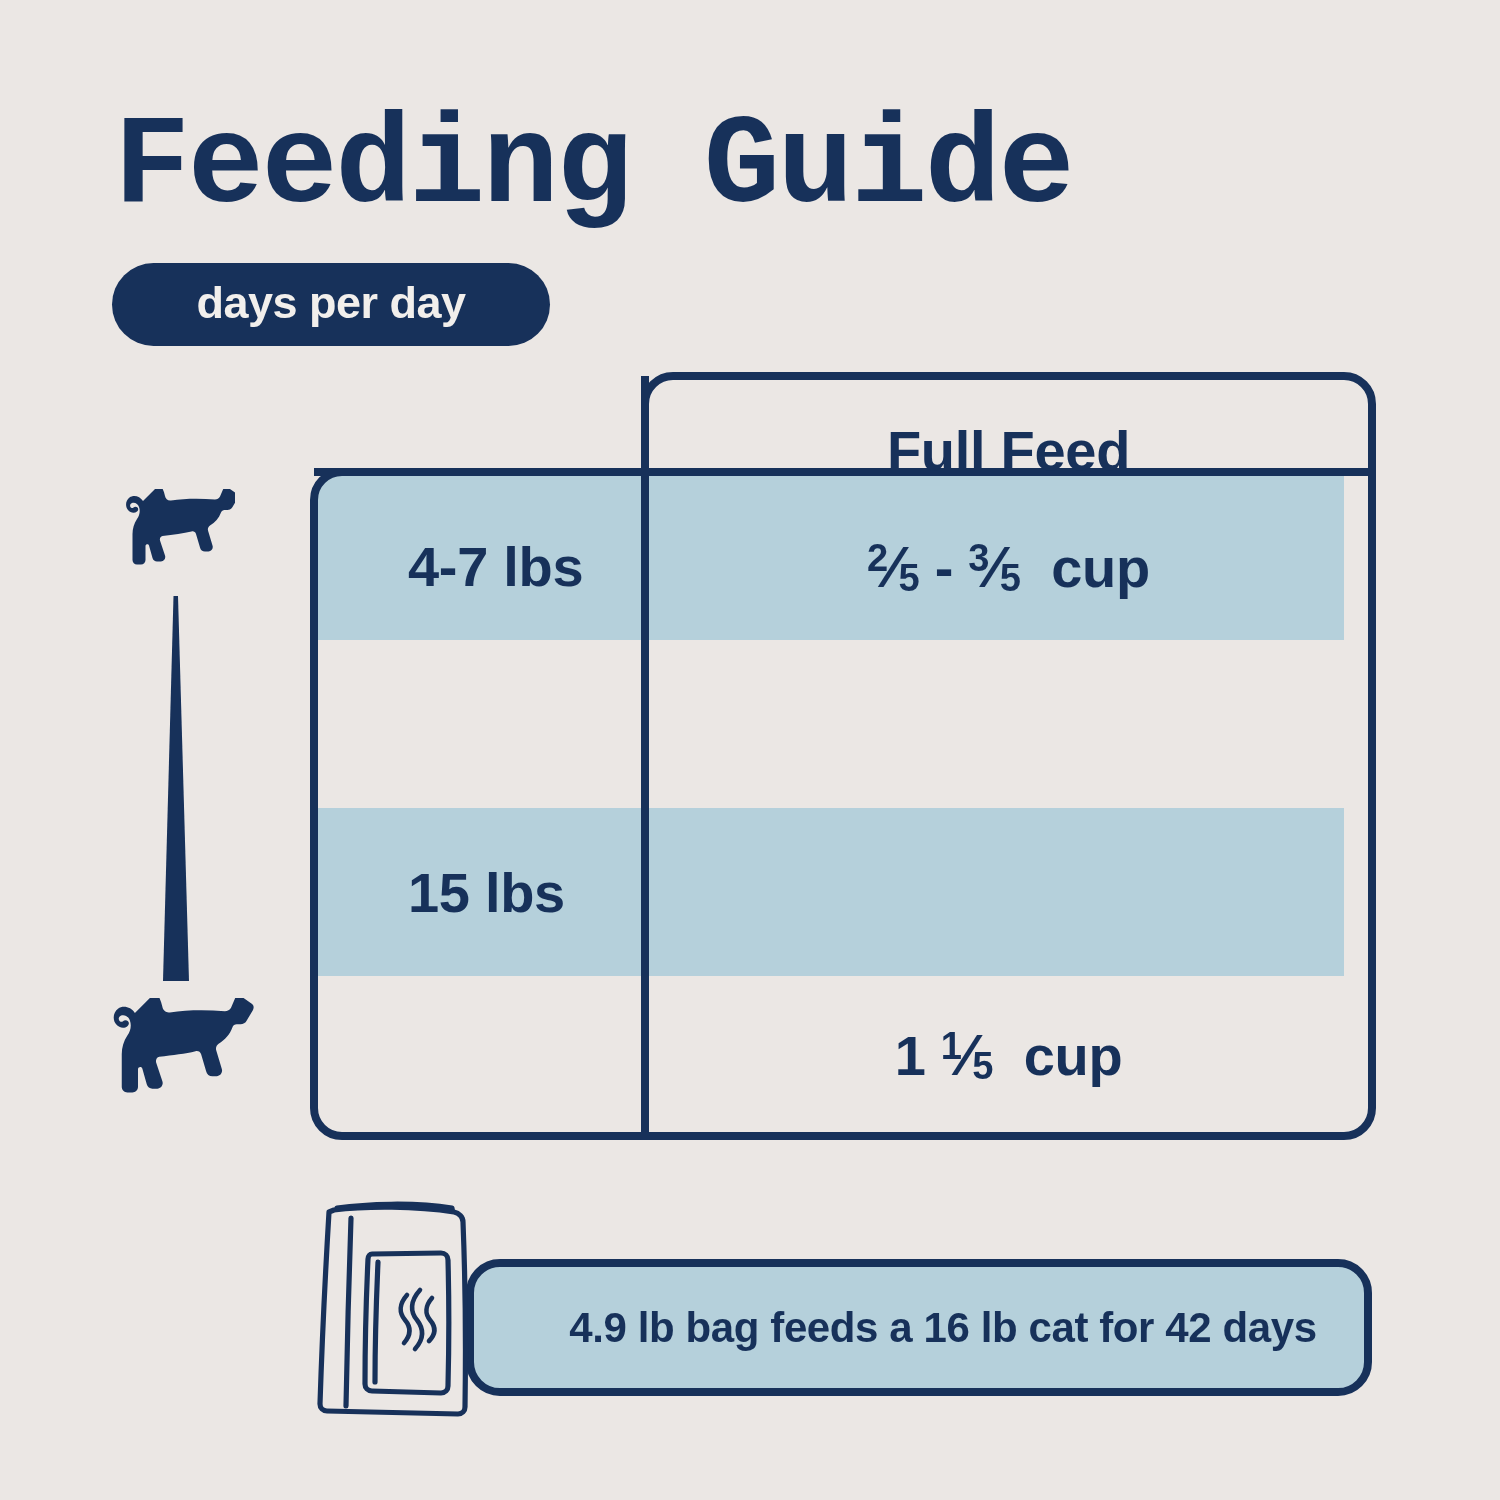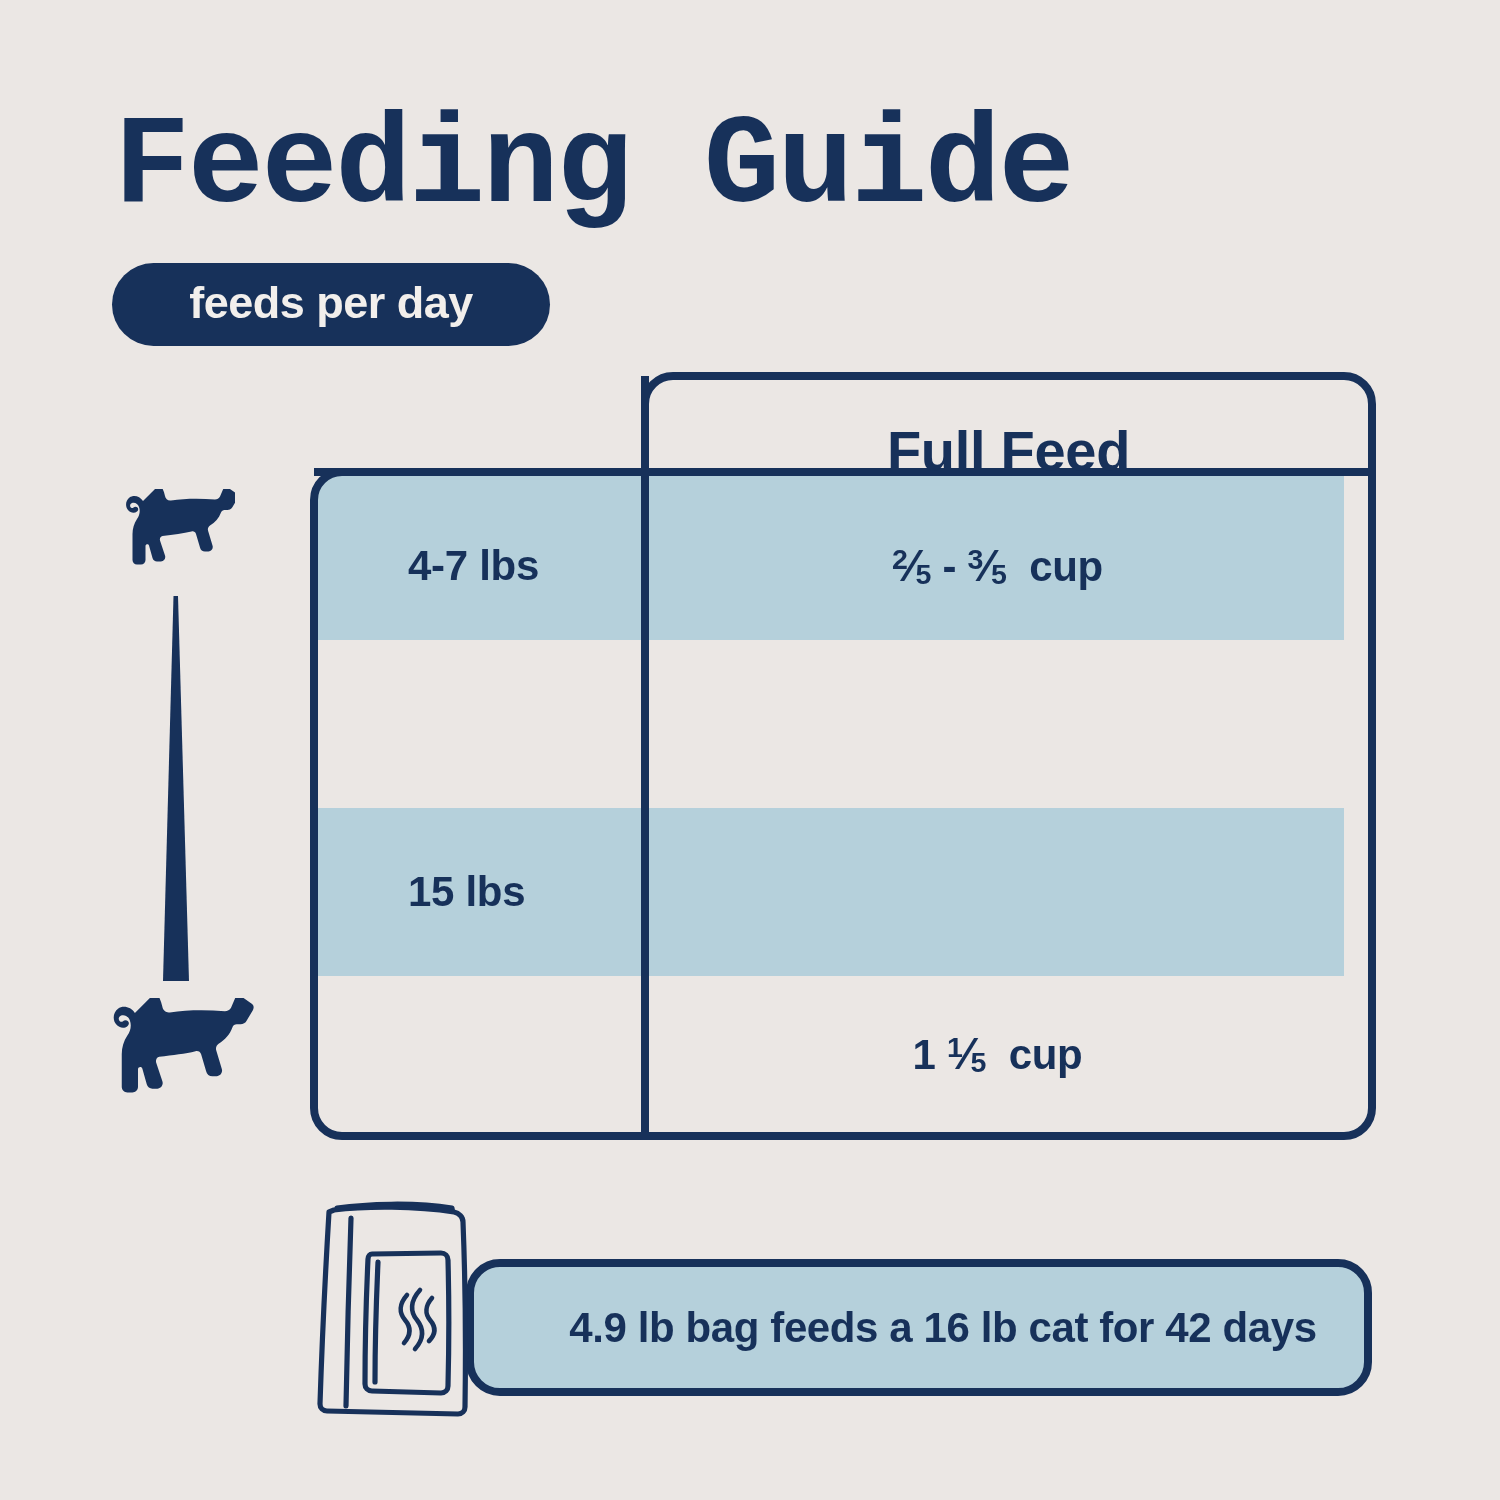--- a/index.html
+++ b/index.html
@@ -101,29 +101,29 @@
     position: absolute;
     left: 98px;
     width: 230px;
     height: 84px;
     display: flex;
     align-items: center;
     justify-content: flex-start;
   }
   .row-amount {
     position: absolute;
-    left: 328px;
+    left: 339px;
     width: 719px;
     height: 84px;
     display: flex;
     align-items: center;
     justify-content: center;
   }
   .cell-txt {
-    font-size: 42px;
+    font-size: 56px;
     font-weight: 700;
     color: #17315A;
     letter-spacing: -0.3px;
     white-space: nowrap;
   }
   .frac {
     display: inline-block;
     white-space: nowrap;
   }
   .frac .num {
@@ -216,21 +216,21 @@
   }
 </style>
 </head>
 <body>
 
 <div id="stage">
 
   <div id="page-title">Feeding Guide</div>
 
   <div id="subtitle-pill">
-    <span class="pill-label">feeds per day</span>
+    <span class="pill-label">days per day</span>
   </div>
 
   <div id="cat-small">
     <svg class="cat-svg" viewBox="0 0 246 200" xmlns="http://www.w3.org/2000/svg" aria-hidden="true">
       <path fill="#17315A" d="M62 24c-6-10-19-13-27-7-8 6-9 18-3 25 5 6 13 7 18 3 3-2 3-6 1-8-2-2-6-2-8 0-2 2-5 1-6-1-2-3 0-7 3-8 6-2 12 2 14 8 3 8 1 17-4 24-6 9-9 19-9 30v52c0 5 4 9 9 9h8c5 0 9-4 9-9v-28c0-4 6-5 7-1l7 25c1 4 5 7 9 7h8c6 0 10-6 8-12l-10-30c-1-4 1-8 5-9 22-3 42-5 58-9 4-1 8 1 9 5l8 27c1 5 5 8 10 8h7c6 0 10-6 8-12l-9-30c-1-4 1-8 4-10 10-6 18-15 22-26 1-3 4-5 7-5h6c4 0 8-2 10-6l10-17c2-4 1-8-2-10l-16-11c-4-3-9-1-11 3l-6 14c-2 4-6 6-10 6-30-2-61-2-88 2-6 1-11-3-12-9-2-9-5-16-10-24z"></path>
     </svg>
   </div>
 
   <div id="size-scale">
     <svg viewBox="0 0 60 385" xmlns="http://www.w3.org/2000/svg" aria-hidden="true">

